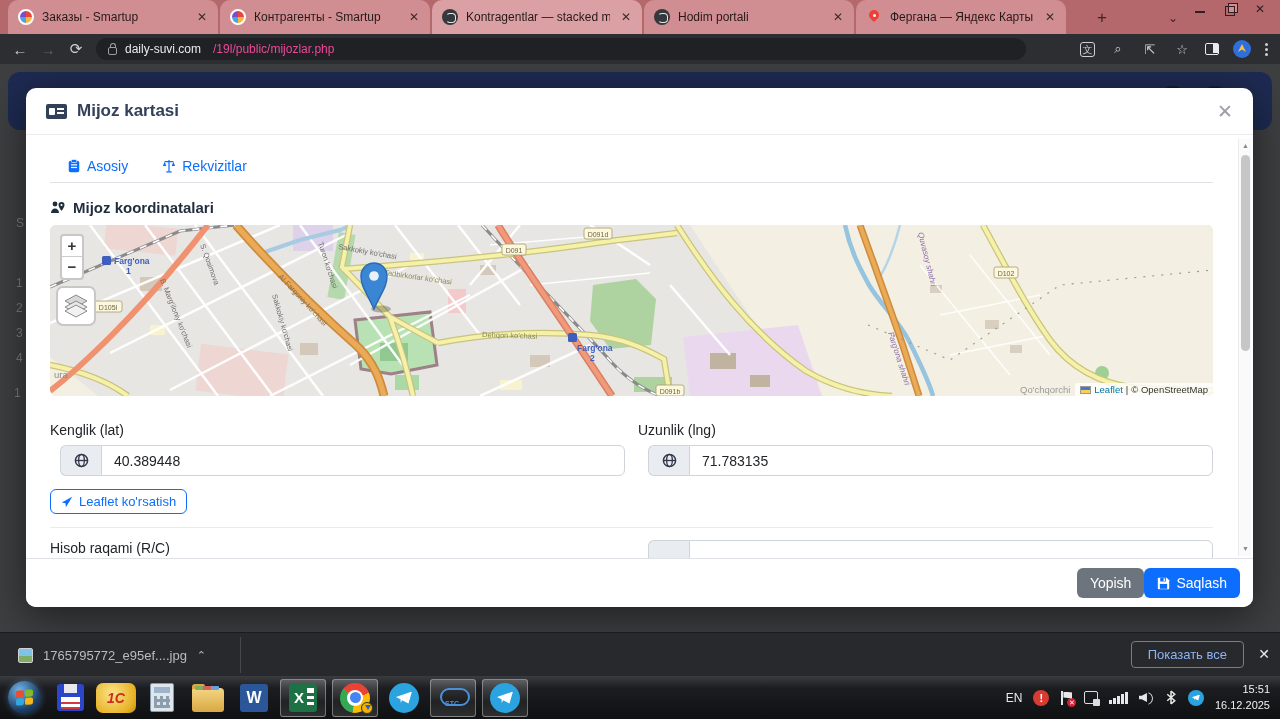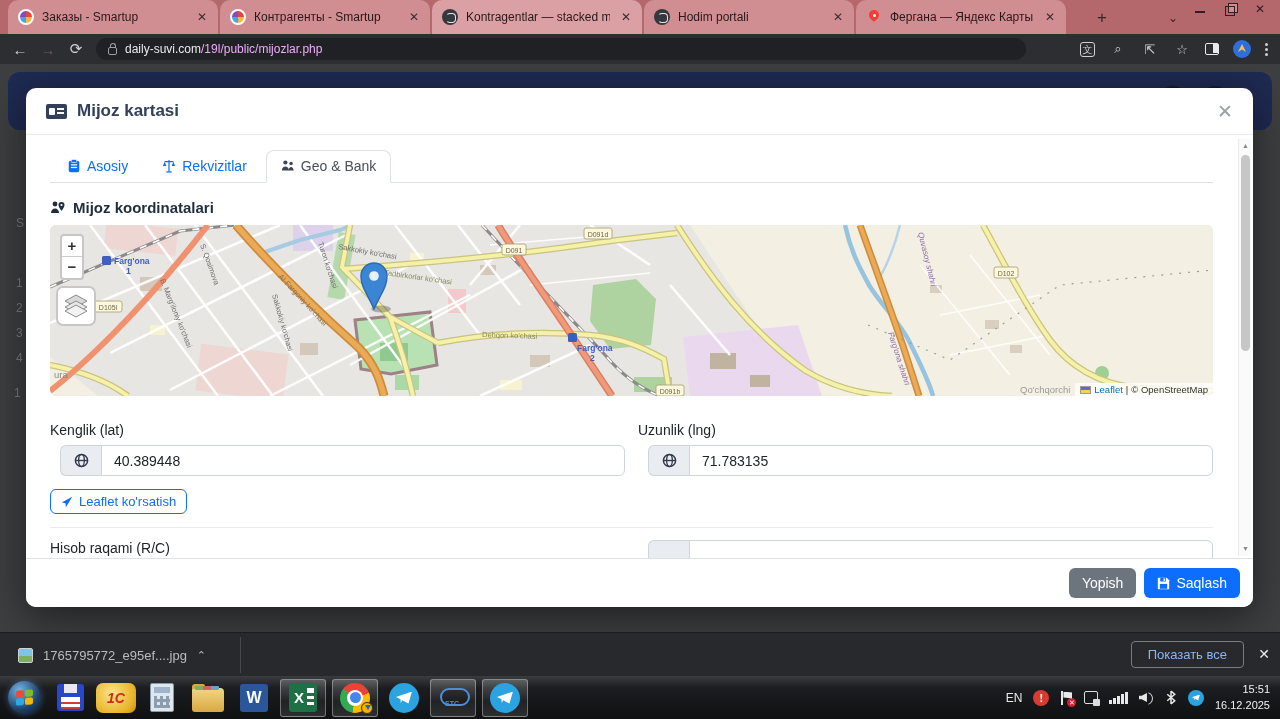--- a/index.html
+++ b/index.html
@@ -32,21 +32,21 @@
 
   
   .toolbar { position:absolute; left:0; top:34px; width:1280px; height:30px; background:#2d2e31; display:flex; align-items:center; }
   .navbtn { color:#cfd1d4; font-size:15px; width:28px; text-align:center; }
   .navbtn.dim { color:#6d5f60; }
   .addr { position:absolute; left:96px; top:4px; width:930px; height:22px; background:#202124; border-radius:11px;
           display:flex; align-items:center; padding:0 12px; gap:8px; }
   .lock { width:9px; height:8px; border:1.5px solid #9aa0a6; border-radius:2px; position:relative; margin-top:3px; }
   .lock::before { content:""; position:absolute; left:1px; top:-5px; width:4px; height:4px; border:1.5px solid #9aa0a6; border-bottom:none; border-radius:4px 4px 0 0; }
   .url { font-size:12px; color:#e8eaed; white-space:nowrap; }
-  .url .path { color:#f0abfc; }
+  .url .path { color:#ec4899;margin-left:12px; }
   .tbicons { position:absolute; right:0; top:0; height:30px; display:flex; align-items:center; gap:14px; padding-right:12px; }
   .tbi { color:#cfd1d4; font-size:13px; width:18px; text-align:center; position:relative; }
   .sidepanel { width:14px; height:12px; border:1.5px solid #e8eaed; border-radius:2px; position:relative; }
   .sidepanel::after { content:""; position:absolute; right:0; top:0; width:5px; height:9px; background:#e8eaed; }
   .avatar { width:18px; height:18px; border-radius:9px; background:#2f6fdb; position:relative; }
   .avatar::after { content:""; position:absolute; left:5px; top:4px; width:8px; height:8px; background:#f4c542; clip-path:polygon(0 100%,50% 0,100% 100%,50% 70%); }
   .dots { display:inline-block; width:3px; }
   .dots i { display:block; width:3px; height:3px; border-radius:2px; background:#cfd1d4; margin:2px 0; }
 
   
@@ -97,21 +97,21 @@
   .grid2 { display:grid; grid-template-columns:575px 575px; column-gap:13px; margin-top:26px; }
   .flabel { font-size:14px; color:#212529; margin-bottom:7px; }
   .ig { display:flex; height:31px;padding-left:10px; }
   .ig .addon { width:41px; background:#e9edf2; border:1px solid #ced4da; border-right:none; border-radius:6px 0 0 6px;
                display:flex; align-items:center; justify-content:center; }
   .ig input { flex:1; border:1px solid #ced4da; border-radius:0 6px 6px 0; font-size:14px; color:#212529; padding:0 12px; outline:none; font-family:"Liberation Sans",sans-serif; }
   .btn-outline { margin-top:13px; display:inline-flex; align-items:center; gap:6px; border:1px solid #0d6efd; color:#0d6efd;
                  background:#fff; font-size:13px; padding:4px 10px; border-radius:6px; }
   .hr { border-top:1px solid #e9ecef; margin-top:13px; }
   .m-foot { position:absolute; left:0; right:0; bottom:0; height:49px; border-top:1px solid #dee2e6; background:#fff;
-            border-radius:0 0 10px 10px; display:flex; align-items:center; justify-content:flex-end; gap:8px; padding-right:13px; }
+            border-radius:0 0 10px 10px; display:flex; align-items:center; justify-content:flex-end; padding-right:13px; }
   .btn { border:none; font-size:14px; padding:7px 13px; border-radius:6px; color:#fff; display:inline-flex; align-items:center; gap:6px; font-family:"Liberation Sans",sans-serif; }
   .btn.gray { background:#6c757d; }
   .btn.blue { background:#0d6efd; }
 
   
   .dlbar { position:absolute; left:0; top:632px; width:1280px; height:44px; background:#28292c; border-top:1px solid #1a1b1d; }
   .dlitem { position:absolute; left:18px; top:0; height:44px; display:flex; align-items:center; gap:10px; }
   .dlthumb { width:15px; height:15px; border-radius:2px; background:linear-gradient(180deg,#7ec3e8 0 55%,#7fae62 55% 100%); border:1px solid #cfd1d4; }
   .dlname { font-size:13px; color:#b9bcbf; }
   .dlchev { color:#b9bcbf; font-size:11px; }
@@ -270,29 +270,20 @@
           <span>Asosiy</span>
         </div>
         <div class="ntab">
           <svg class="mini-ic" viewBox="0 0 16 16">
               <path d="M8 1v13M3 3h10" stroke="#0d6efd" stroke-width="1.4"></path>
               <path d="M3 3L1 8h4L3 3zM13 3l-2 5h4l-2-5z" fill="#0d6efd"></path>
               <rect x="5" y="14" width="6" height="1.5" fill="#0d6efd"></rect>
             </svg>
           <span>Rekvizitlar</span>
         </div>
-        <div class="ntab active">
-          <svg class="mini-ic" viewBox="0 0 16 16">
-              <circle cx="5" cy="4" r="2.4" fill="#3f4551"></circle>
-              <path d="M1 13c0-3 2-4.5 4-4.5S9 10 9 13z" fill="#3f4551"></path>
-              <circle cx="11.5" cy="5" r="2" fill="#3f4551"></circle>
-              <path d="M8.5 13c.3-2.6 1.6-4 3-4 1.5 0 2.8 1.4 3 4z" fill="#3f4551"></path>
-            </svg>
-          <span>Geo &amp; Bank</span>
-        </div>
       </div>
 
       
       <div class="sect">
         <svg class="mini-ic" viewBox="0 0 16 16" style="width:16px;height:16px">
             <circle cx="5" cy="4" r="2.4" fill="#1f2d3d"></circle>
             <path d="M1 13c0-3 2-4.5 4-4.5S9 10 9 13z" fill="#1f2d3d"></path>
             <path d="M11.5 2a3 3 0 013 3c0 2-3 6-3 6s-3-4-3-6a3 3 0 013-3z" fill="#1f2d3d"></path>
             <circle cx="11.5" cy="5" r="1.1" fill="#fff"></circle>
           </svg>

